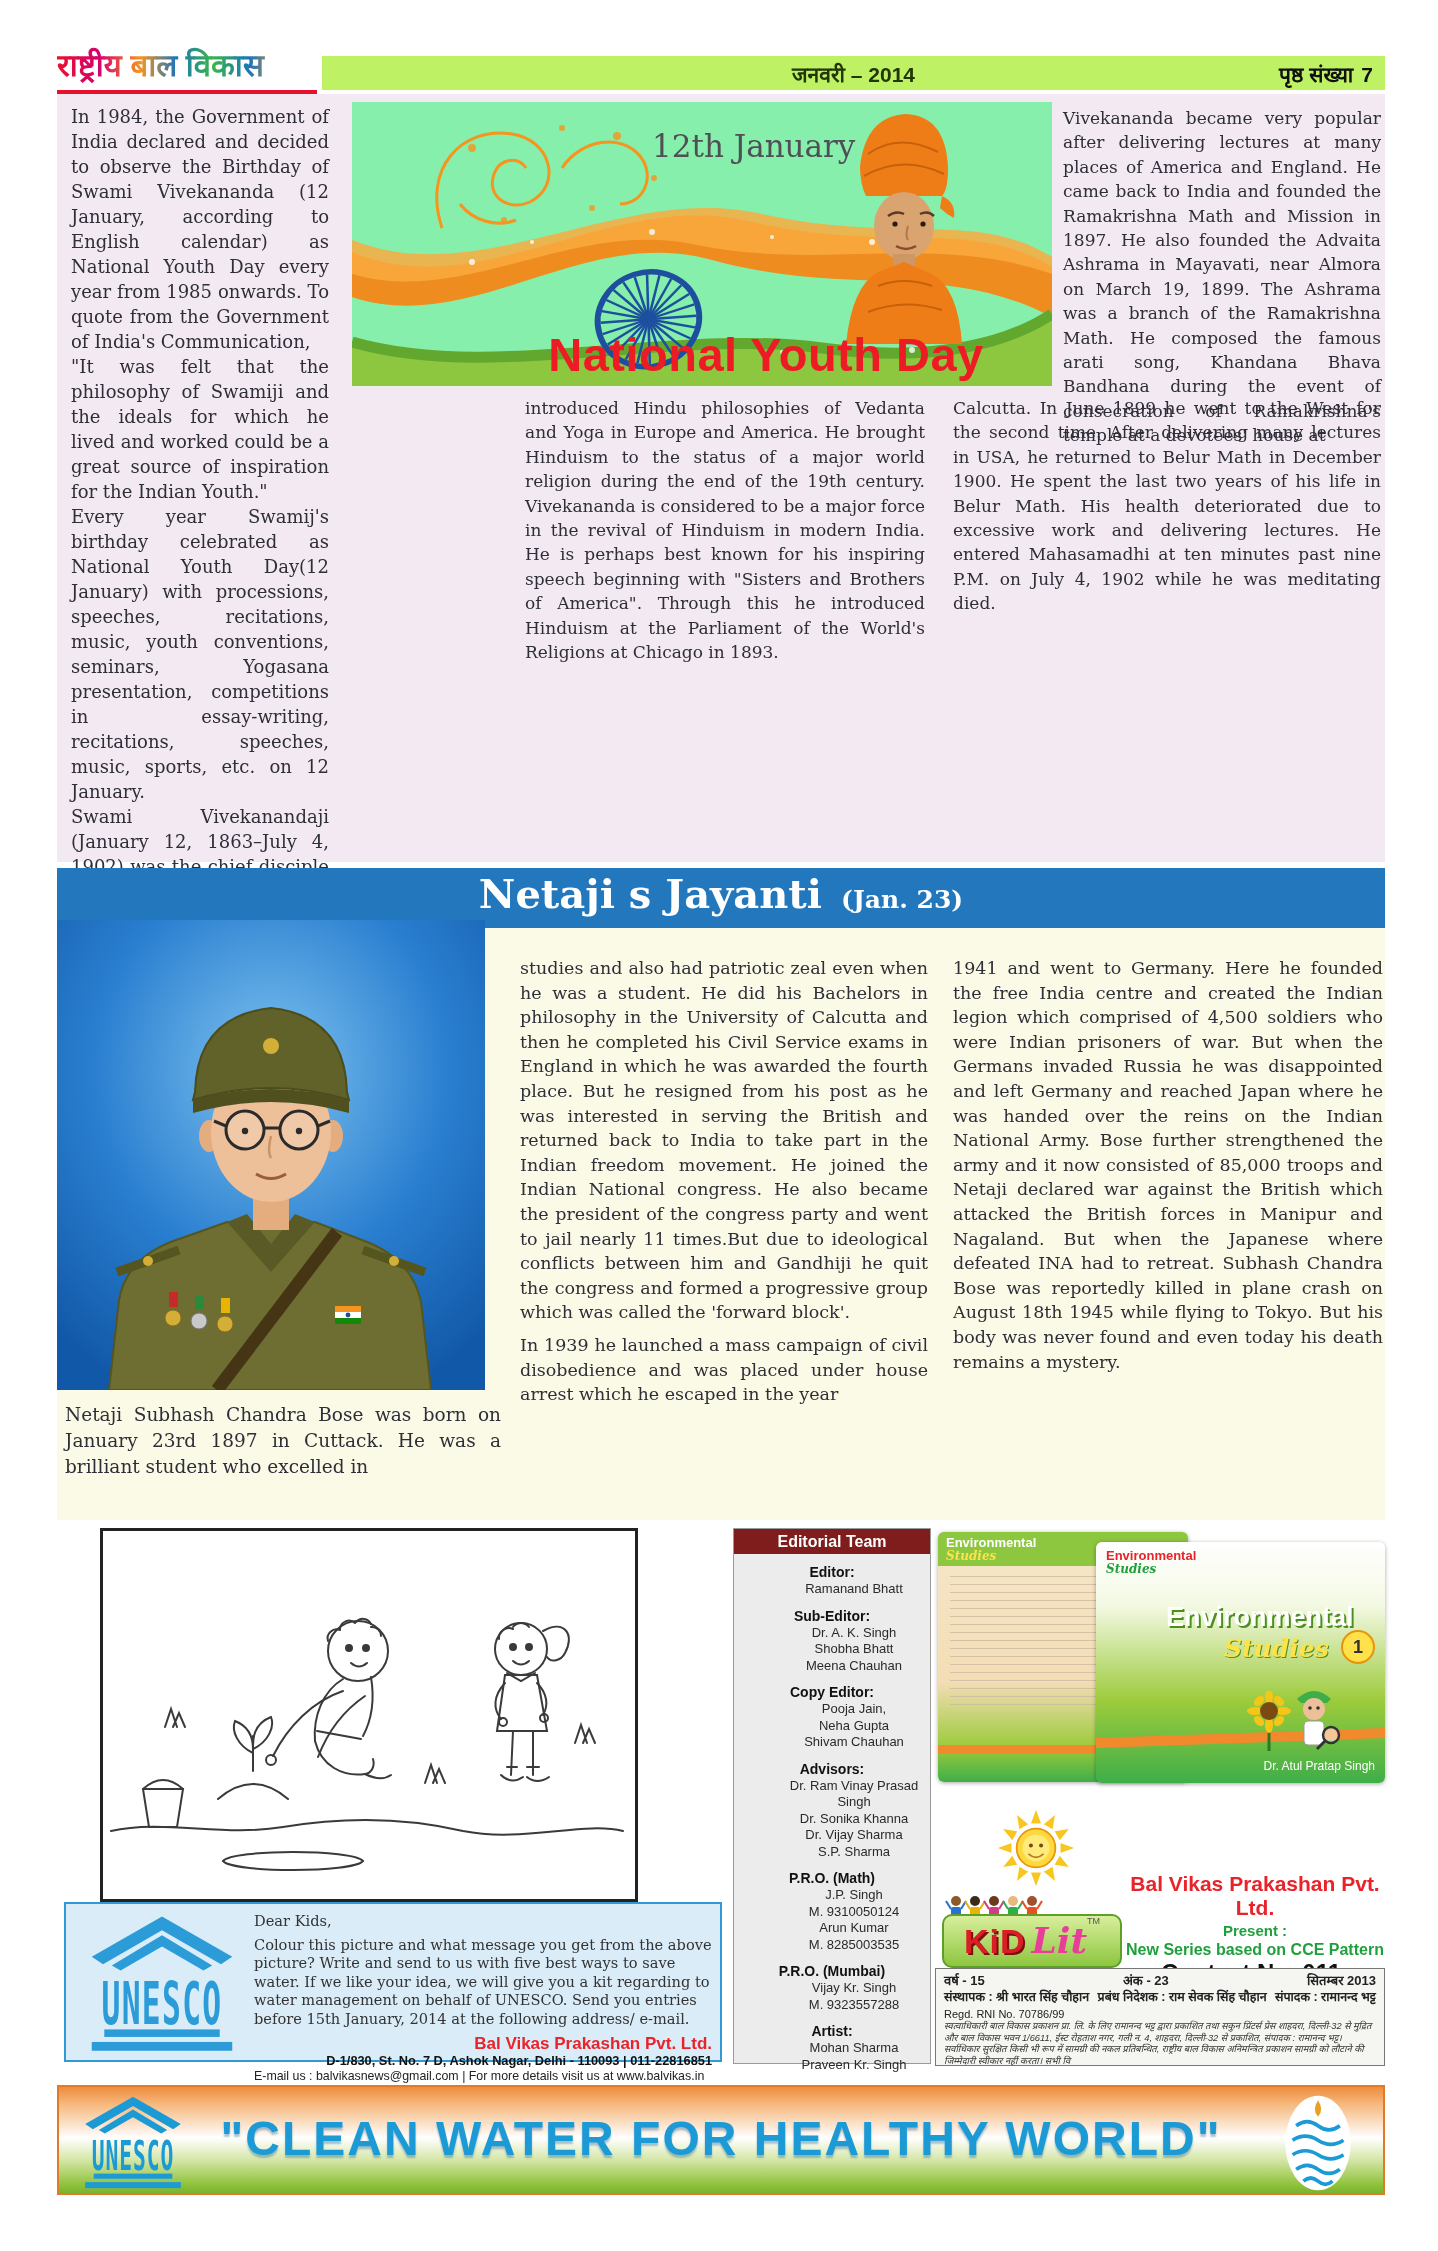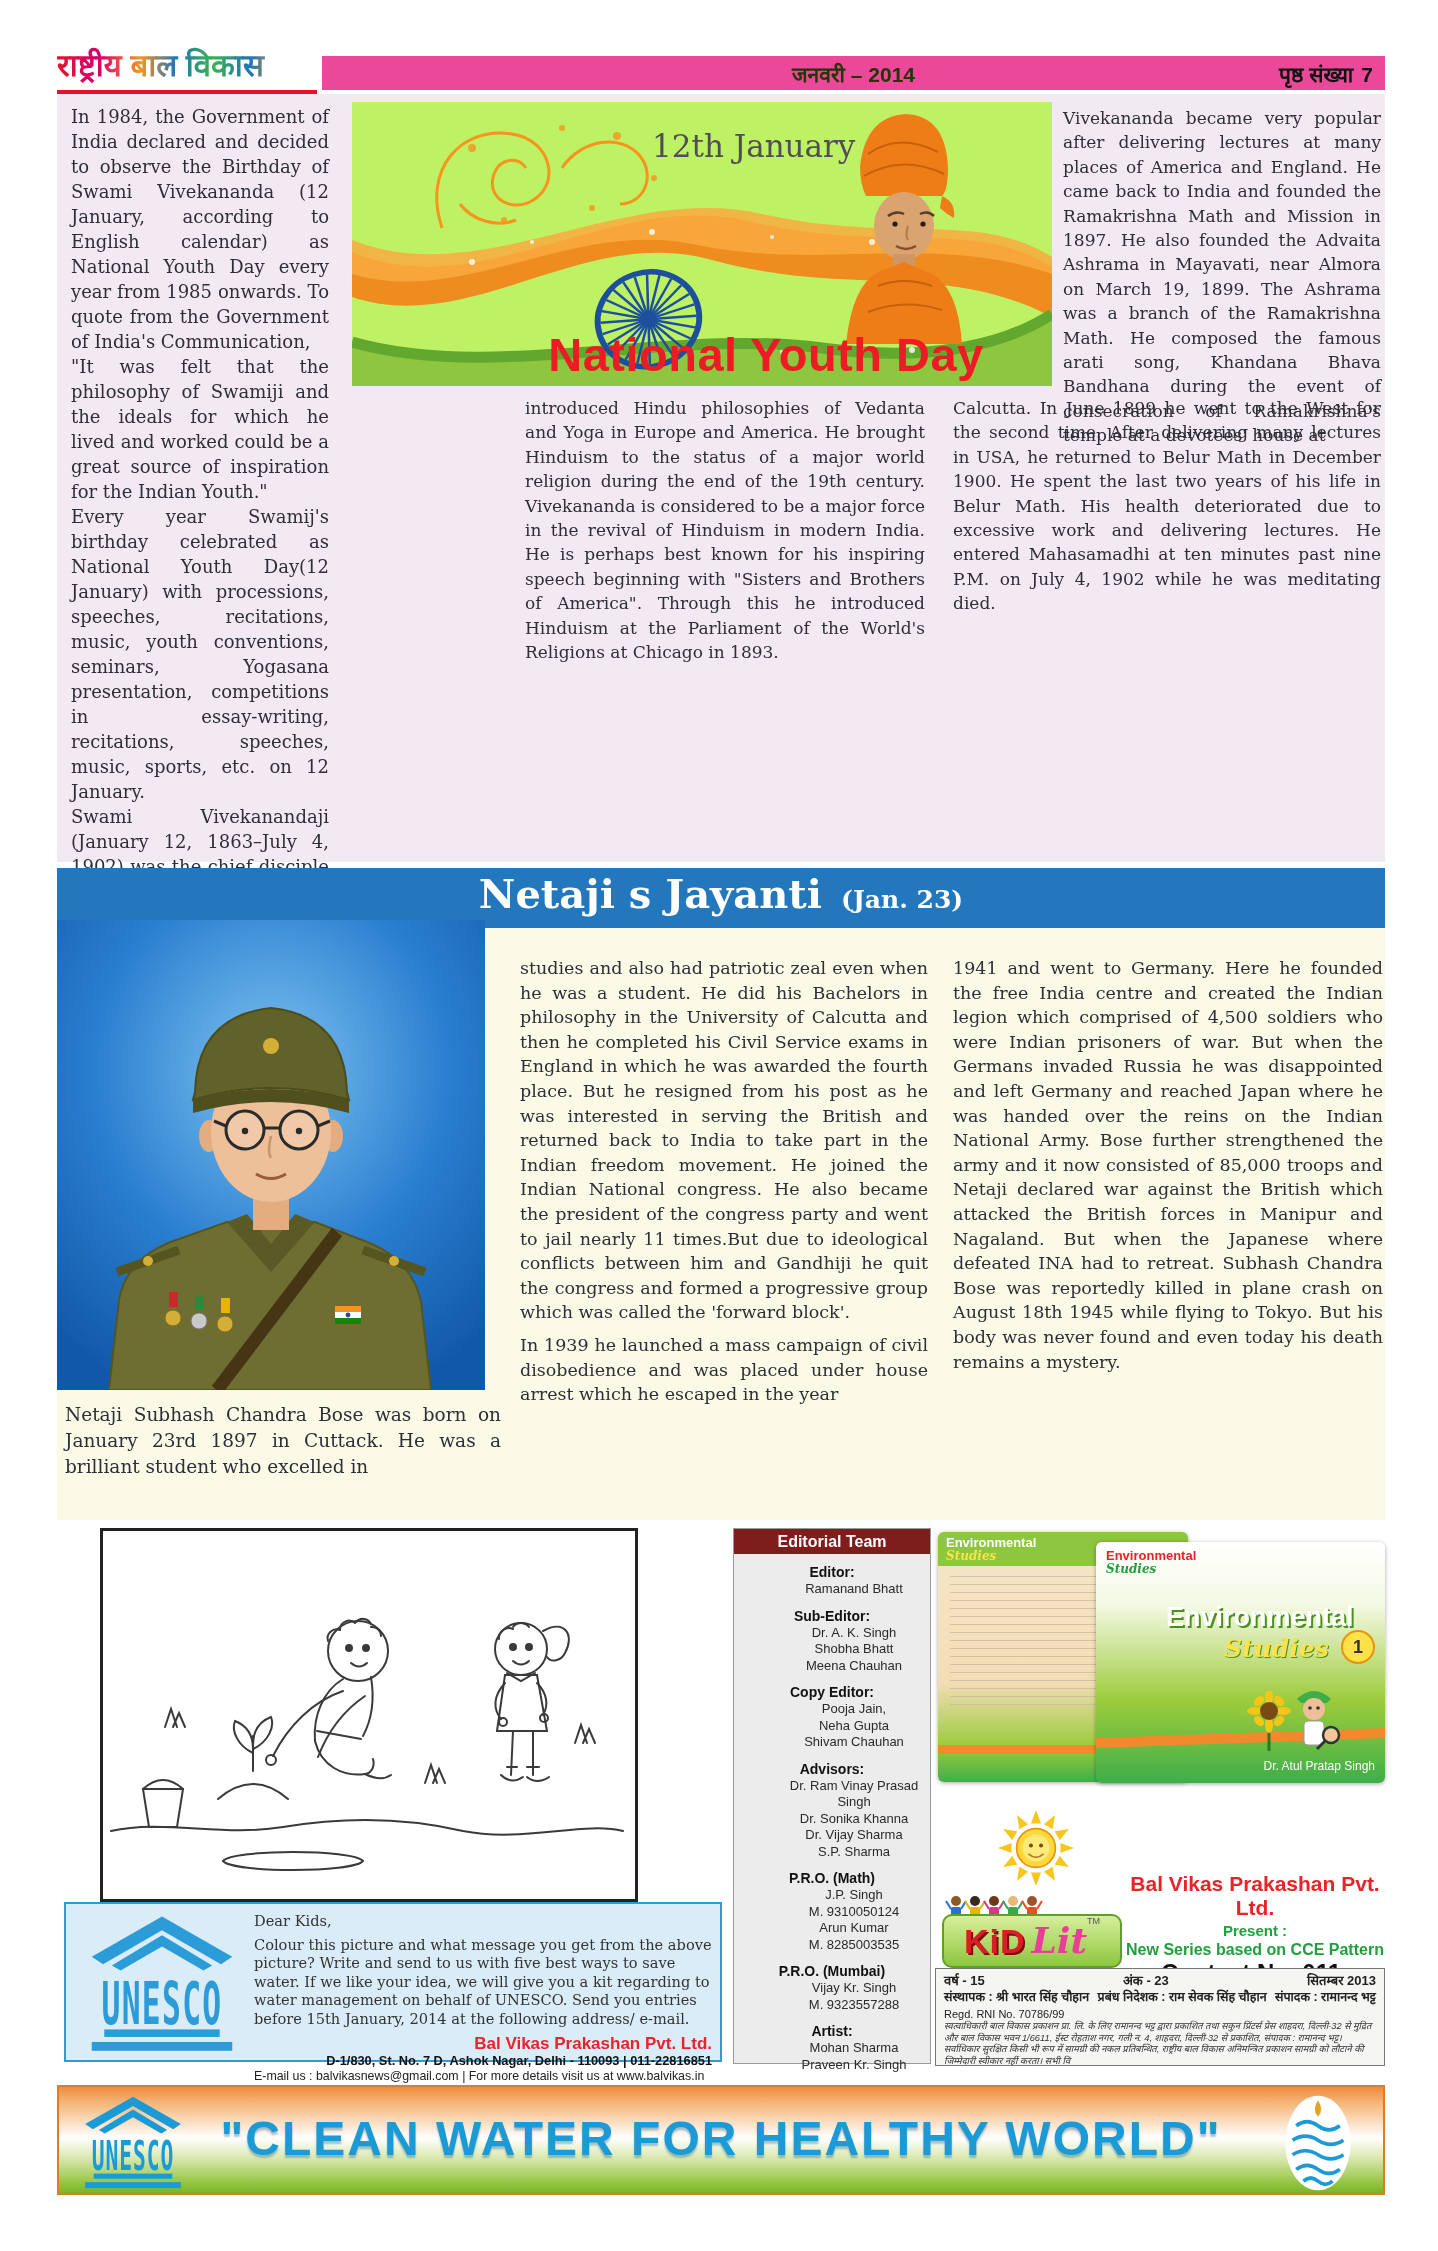--- a/index.html
+++ b/index.html
@@ -4,31 +4,31 @@
 <style>
   html,body{margin:0;padding:0;background:#fff;}
   .page{position:relative;width:1438px;height:2251px;background:#fff;overflow:hidden;
         font-family:"DejaVu Serif",serif;color:#2e2e38;}
   
   .masthead{position:absolute;left:57px;top:46px;width:260px;height:44px;
     font:bold 31px/40px "Liberation Sans",sans-serif;white-space:nowrap;
     background:linear-gradient(90deg,#e8112d 0%,#d6006e 16%,#f7941d 32%,#1b75bb 46%,#39b54a 60%,#1b75bb 74%,#f7941d 88%,#e8112d 100%);
     -webkit-background-clip:text;background-clip:text;color:transparent;-webkit-text-fill-color:transparent;
     border-bottom:4px solid #e8112d;}
-  .issue-bar{position:absolute;left:322px;top:56px;width:1063px;height:34px;background:#ec4899;}
+  .issue-bar{position:absolute;left:322px;top:56px;width:1063px;height:34px;background:#bef264;}
   .issue-date{position:absolute;left:0;right:0;top:4px;text-align:center;
     font:bold 21px "Liberation Sans",sans-serif;color:#233606;}
   .page-num-wrap{position:absolute;right:12px;top:4px;font:bold 21px "Liberation Sans",sans-serif;color:#101010;}
   .page-num-wrap span{margin-left:8px;}
   
   .section-youth{position:absolute;left:57px;top:94px;width:1328px;height:768px;background:#f3e9f2;}
   .col{ text-align:justify;}
   .yd-left{position:absolute;left:14px;top:10px;width:258px;font-size:18px;line-height:25px;}
   .yd-left p,.nj-mid p{margin:0;}
-  .yd-img{position:absolute;left:295px;top:8px;width:700px;height:284px;background:#bef264;overflow:hidden;}
+  .yd-img{position:absolute;left:295px;top:8px;width:700px;height:284px;background:#86efac;overflow:hidden;}
   .yd-img-date{position:absolute;left:300px;top:26px;font-size:31px;color:#4f4f55;}
   .swirl{position:absolute;left:60px;top:6px;}
   .waves{position:absolute;left:0;top:0;}
   .chakra{position:absolute;left:238px;top:158px;transform:rotate(-18deg) scaleY(.92);}
   .viv{position:absolute;right:82px;top:2px;}
   .yd-title{position:absolute;left:128px;bottom:4px;width:572px;text-align:center;
     font:bold 47px "Liberation Sans",sans-serif;color:#ed1c24;letter-spacing:.5px;}
   .yd-right-top{position:absolute;left:1006px;top:12px;width:318px;font-size:17px;line-height:24.4px;}
   .yd-mid{position:absolute;left:468px;top:302px;width:400px;font-size:17px;line-height:24.4px;}
   .yd-right-bottom{position:absolute;left:896px;top:302px;width:428px;font-size:17px;line-height:24.4px;}

